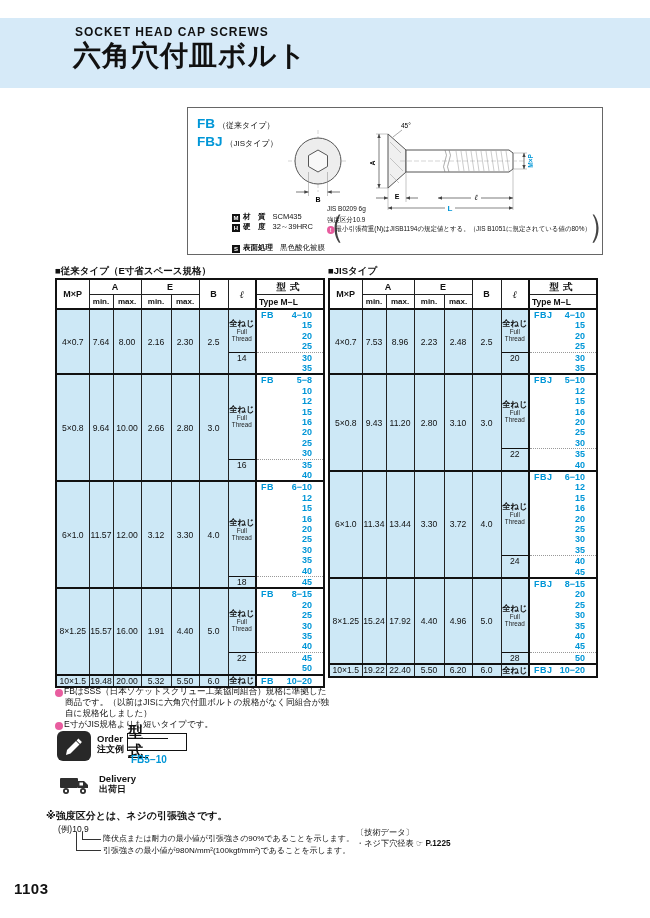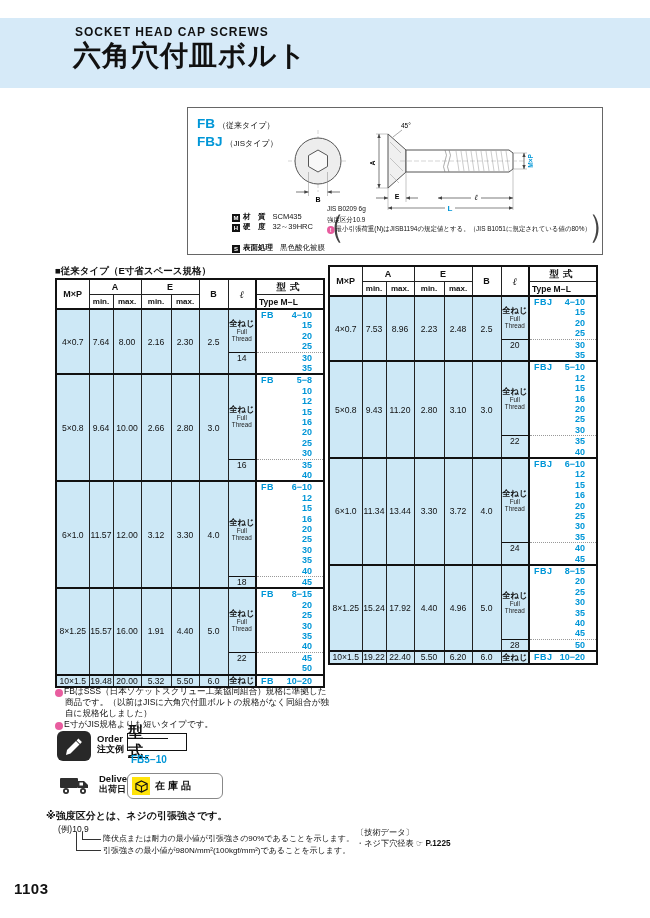--- a/index.html
+++ b/index.html
@@ -434,20 +434,21 @@
                     <span class="num">10−20</span>
                   </div>
                 </div>
               </td>
             </tr>
           </tbody>
         </table>
       </div>
   </div>
   <div class="tbl-wrap" style="left:328px">
+    <div class="tbl-title">■JISタイプ</div>
     <div id="table-1">
         <table class="cat">
           <colgroup>
             <col style="width:33px">
             <col style="width:24px">
             <col style="width:28px">
             <col style="width:30px">
             <col style="width:28px">
             <col style="width:29px">
             <col style="width:28px">
@@ -712,29 +713,20 @@
       <circle cx="7" cy="18" r="3" fill="#2e2e2e"></circle>
         <circle cx="7" cy="18" r="1.2" fill="#fff"></circle>
       <circle cx="24" cy="18" r="3" fill="#2e2e2e"></circle>
         <circle cx="24" cy="18" r="1.2" fill="#fff"></circle>
     </svg>
   </div>
   <div class="blk-labels" style="left:99px; top:773px">
     <div class="en">Delivery</div>
     <div class="ja">出荷日</div>
   </div>
-  <div class="stock-pill">
-    <span class="stock-cube">
-      <svg width="13" height="13" viewBox="0 0 14 14">
-          <polygon points="7,1 13,4 13,10 7,13 1,10 1,4" fill="none" stroke="#111" stroke-width="1.2"></polygon>
-          <path d="M1,4 L7,7 L13,4 M7,7 V13" fill="none" stroke="#111" stroke-width="1.2"></path>
-        </svg>
-    </span>
-    <span class="stock-text">在庫品</span>
-  </div>
 
   <div class="strength">
     <div class="str-head">※強度区分とは、ネジの引張強さです。</div>
     <div class="str-ex">(例)10.9</div>
     <div class="conn c1"></div>
     <div class="conn c2"></div>
     <div class="str-line" style="top:24px">降伏点または耐力の最小値が引張強さの90%であることを示します。</div>
     <div class="str-line" style="top:36px">引張強さの最小値が980N/mm²(100kgf/mm²)であることを示します。</div>
   </div>
 

